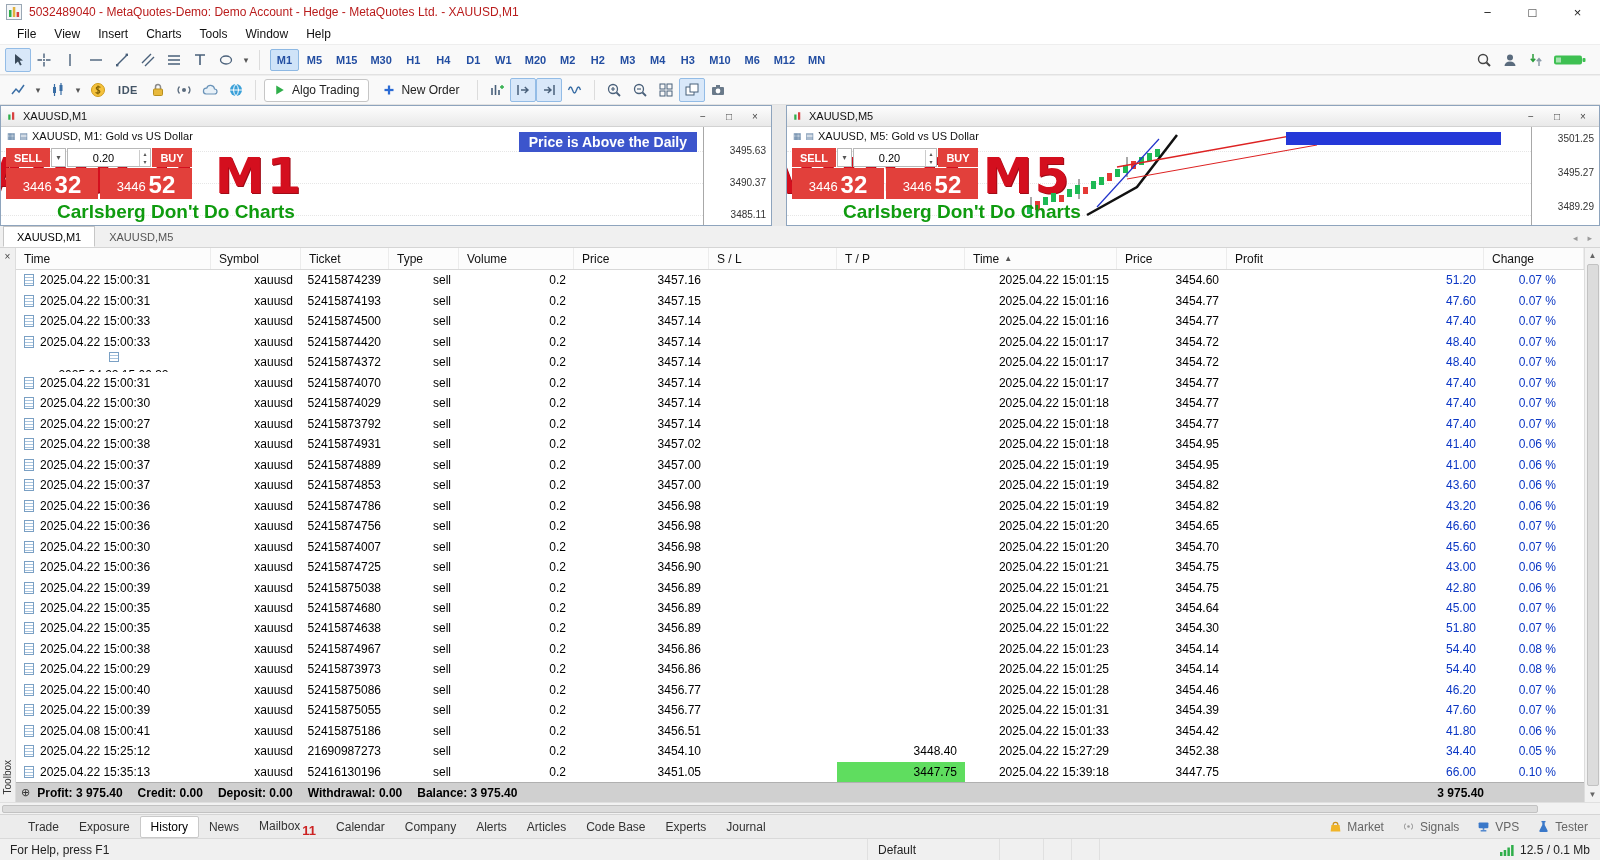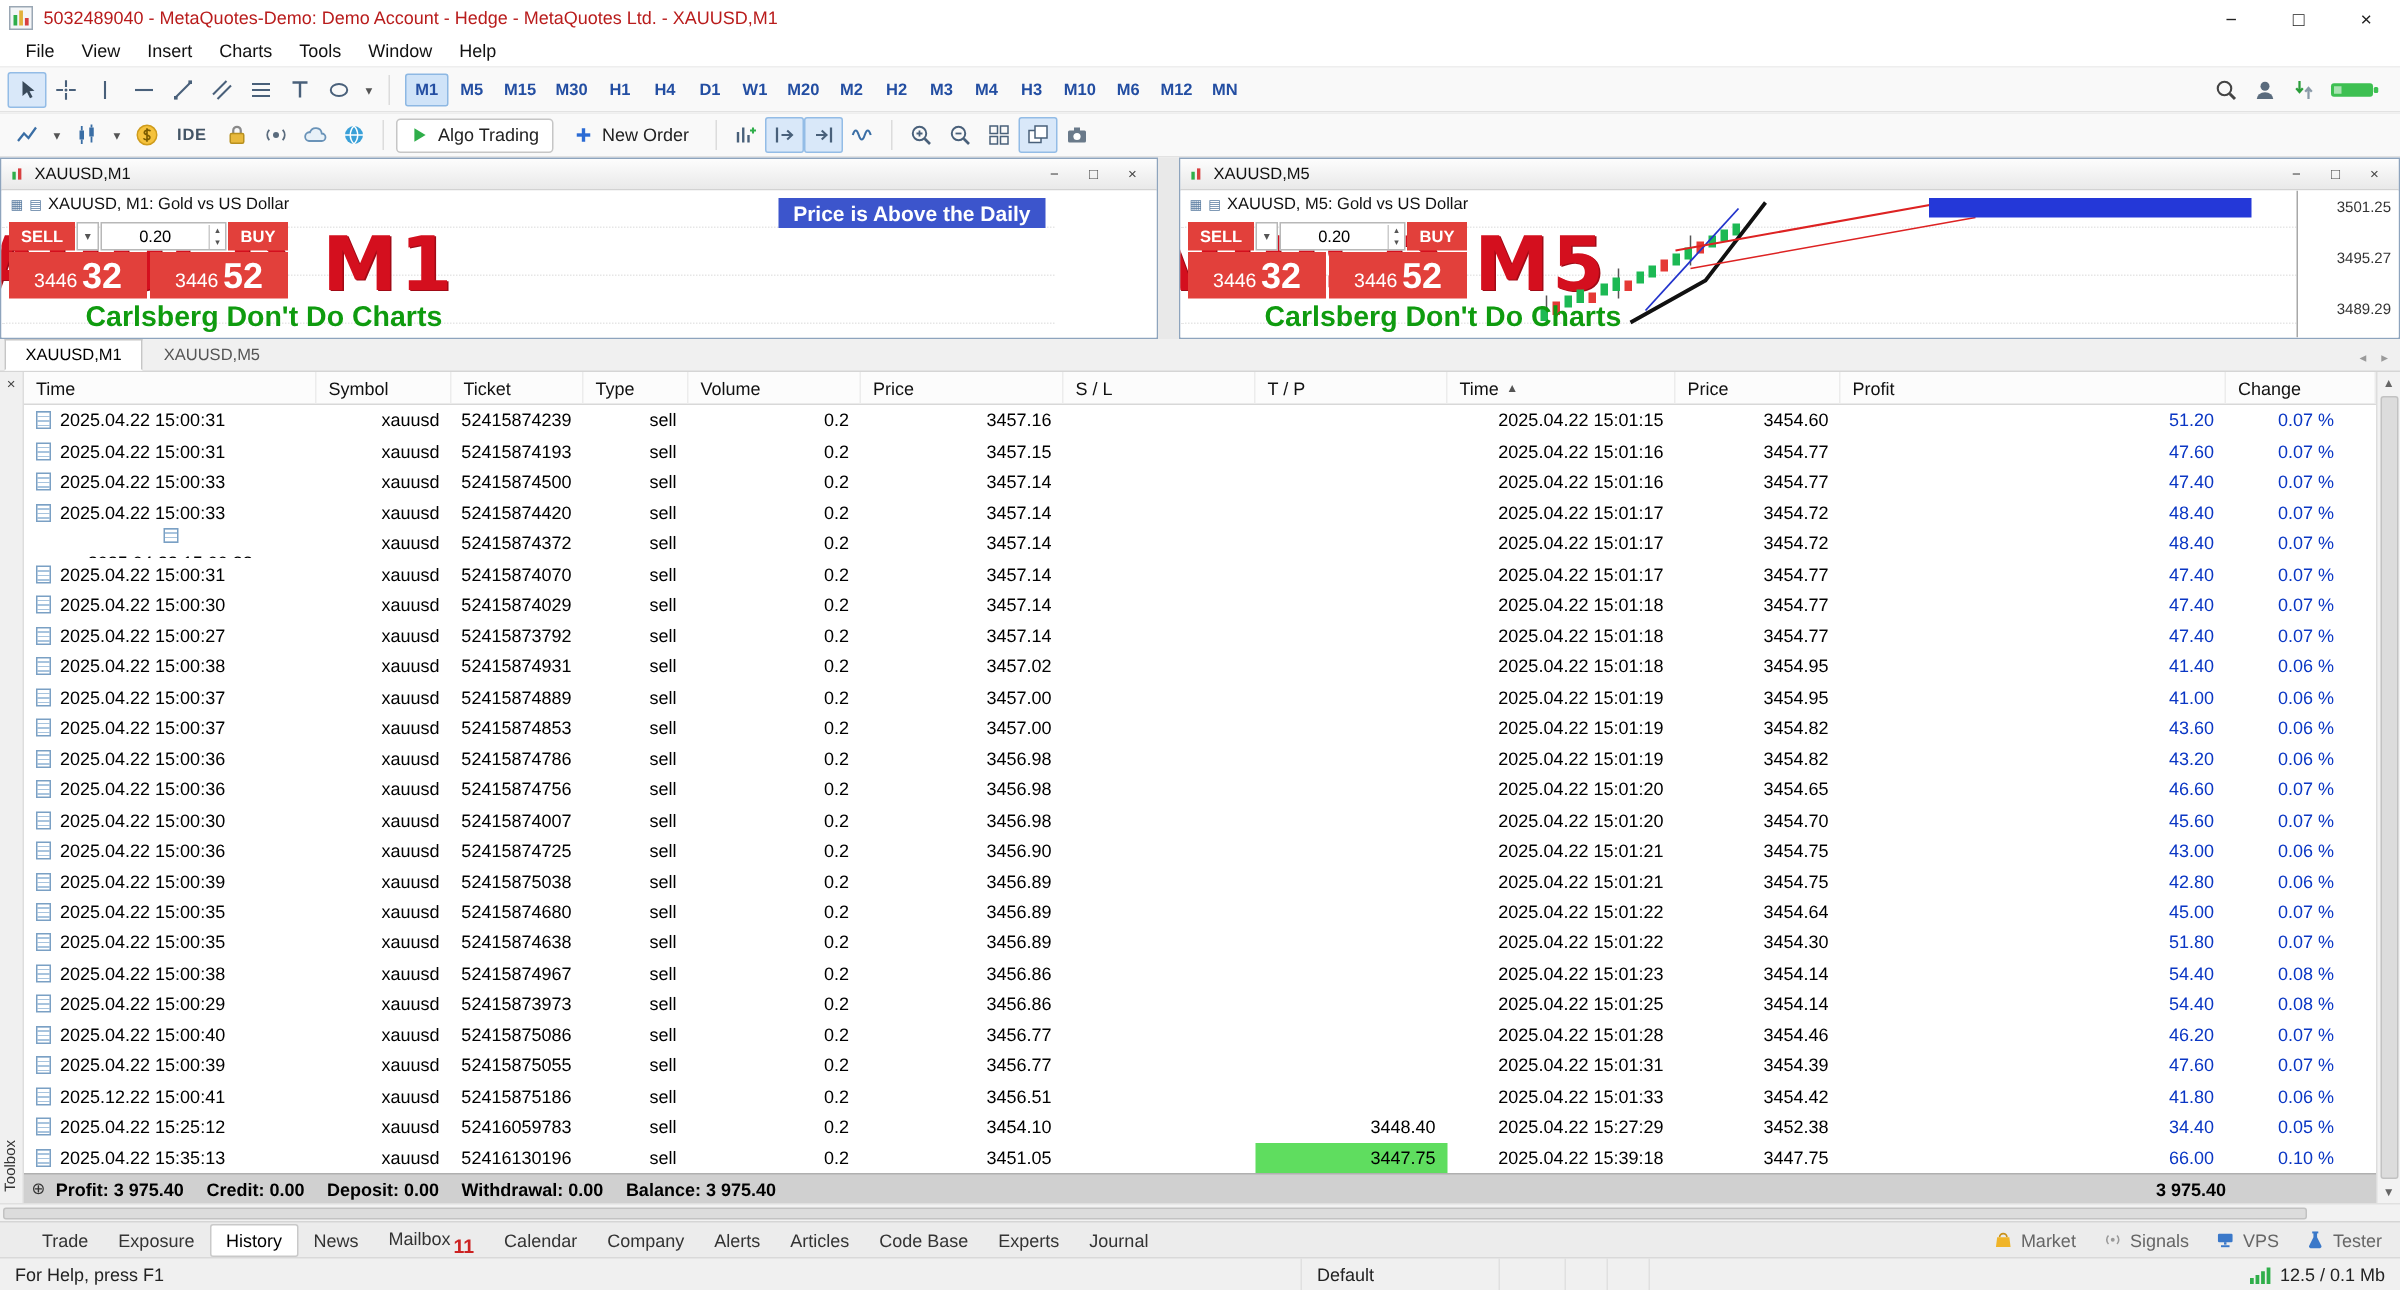--- a/index.html
+++ b/index.html
@@ -423,20 +423,25 @@
           <div class="ocw-prices">
             <div class="pbox">
               <span class="psmall">3446</span>
                 <span class="pbig">32</span>
             </div>
             <div class="pbox">
               <span class="psmall">3446</span>
                 <span class="pbig">52</span>
             </div>
           </div>
+        </div>
+        <div class="price-scale">
+          <span class="ps-label" style="top:18px">3495.63</span>
+          <span class="ps-label" style="top:50px">3490.37</span>
+          <span class="ps-label" style="top:82px">3485.11</span>
         </div>
       </div>
     </div>
 
     <div class="chart-win w2">
       <div class="cw-titlebar">
         <svg width="12" height="12" viewBox="0 0 16 16">
             <rect x="3" y="6" width="3" height="7" fill="#2fae4a"></rect>
             <rect x="8" y="3" width="3" height="10" fill="#d84040"></rect>
           </svg>
@@ -945,41 +950,41 @@
             <div class="td" style="width: 128px;"></div>
             <div class="td" style="width: 128px;"></div>
             <div class="td" style="width: 152px;">2025.04.22 15:01:31</div>
             <div class="td" style="width: 110px;">3454.39</div>
             <div class="td blue" style="flex: 1 1 0px;">47.60</div>
             <div class="td blue" style="width: 100px;">0.07 %</div>
           </div>
           <div class="trow">
             <div class="td left" style="width: 195px;">
               <span class="doc-icon"></span>
-              <span>2025.12.22 15:00:41</span>
+              <span>2025.04.08 15:00:41</span>
             </div>
             <div class="td" style="width: 90px;">xauusd</div>
             <div class="td" style="width: 88px;">52415875186</div>
             <div class="td" style="width: 70px;">sell</div>
             <div class="td" style="width: 115px;">0.2</div>
             <div class="td" style="width: 135px;">3456.51</div>
             <div class="td" style="width: 128px;"></div>
             <div class="td" style="width: 128px;"></div>
             <div class="td" style="width: 152px;">2025.04.22 15:01:33</div>
             <div class="td" style="width: 110px;">3454.42</div>
             <div class="td blue" style="flex: 1 1 0px;">41.80</div>
             <div class="td blue" style="width: 100px;">0.06 %</div>
           </div>
           <div class="trow">
             <div class="td left" style="width: 195px;">
               <span class="doc-icon"></span>
               <span>2025.04.22 15:25:12</span>
             </div>
             <div class="td" style="width: 90px;">xauusd</div>
-            <div class="td" style="width: 88px;">52416059783</div>
+            <div class="td" style="width: 88px;">21690987273</div>
             <div class="td" style="width: 70px;">sell</div>
             <div class="td" style="width: 115px;">0.2</div>
             <div class="td" style="width: 135px;">3454.10</div>
             <div class="td" style="width: 128px;"></div>
             <div class="td" style="width: 128px;">3448.40</div>
             <div class="td" style="width: 152px;">2025.04.22 15:27:29</div>
             <div class="td" style="width: 110px;">3452.38</div>
             <div class="td blue" style="flex: 1 1 0px;">34.40</div>
             <div class="td blue" style="width: 100px;">0.05 %</div>
           </div>

